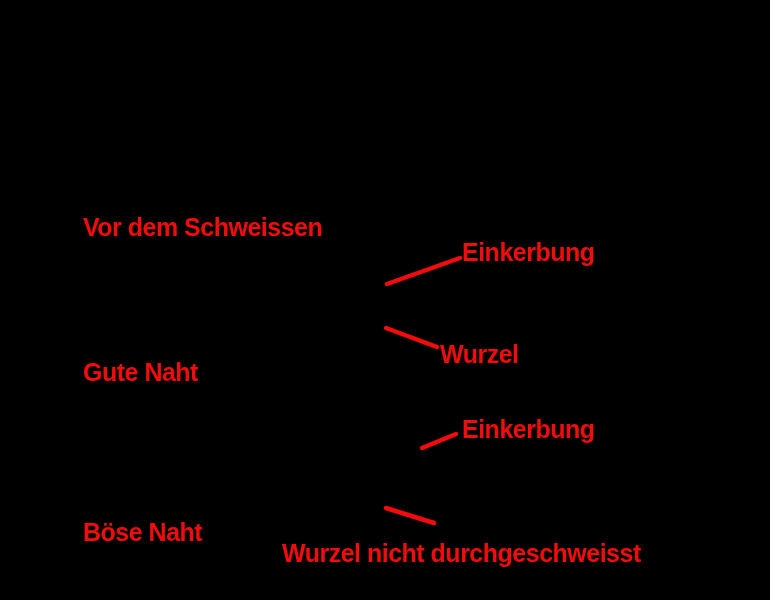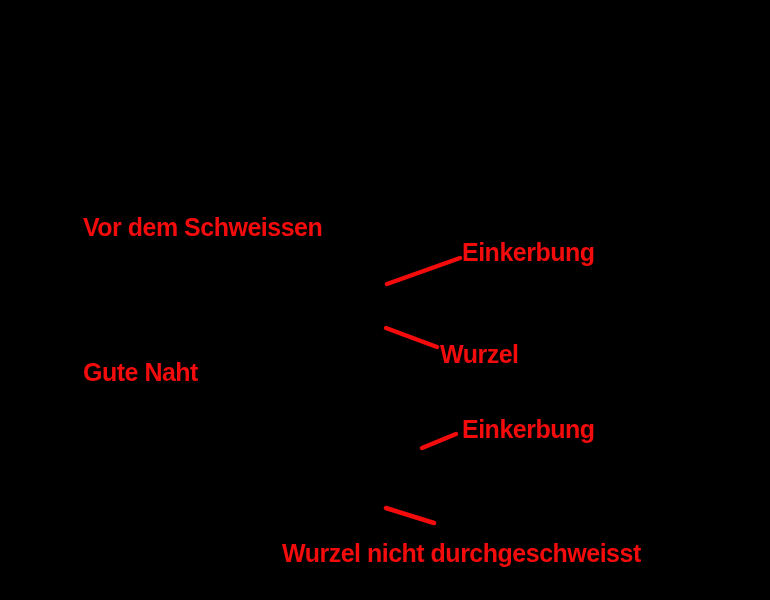--- a/index.html
+++ b/index.html
@@ -46,20 +46,21 @@
     <line class="callout-line" x1="387" y1="284" x2="460" y2="258"></line>
     <line class="callout-line" x1="386" y1="328" x2="437" y2="347"></line>
     <line class="callout-line" x1="422" y1="448" x2="456" y2="434"></line>
     <line class="callout-line" x1="386" y1="508" x2="434" y2="523"></line>
   </svg>
 
   <span class="label" style="left:83px; top:192px;margin-top:23px;">Vor dem Schweissen</span>
 
   <span class="label" style="left:83px; top:344px;margin-top:16px;">Gute Naht</span>
 
+  <span class="label" style="left:83px; top:520px;">Böse Naht</span>
 
   <span class="label" style="left:462px; top:240px;">Einkerbung</span>
 
   <span class="label" style="left:440px; top:342px;">Wurzel</span>
 
   <span class="label" style="left:462px; top:417px;">Einkerbung</span>
 
   <span class="label" style="left:282px; top:525px;margin-top:16px;">Wurzel nicht durchgeschweisst</span>
 
 </div>

